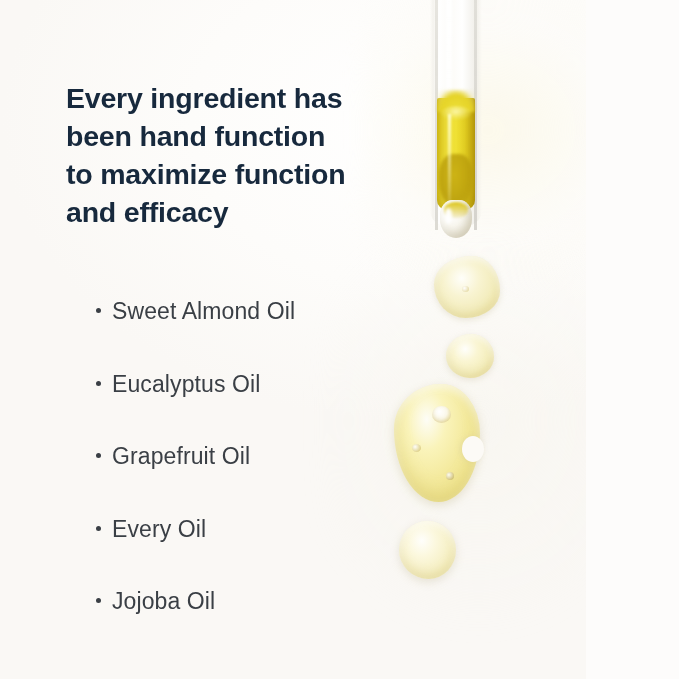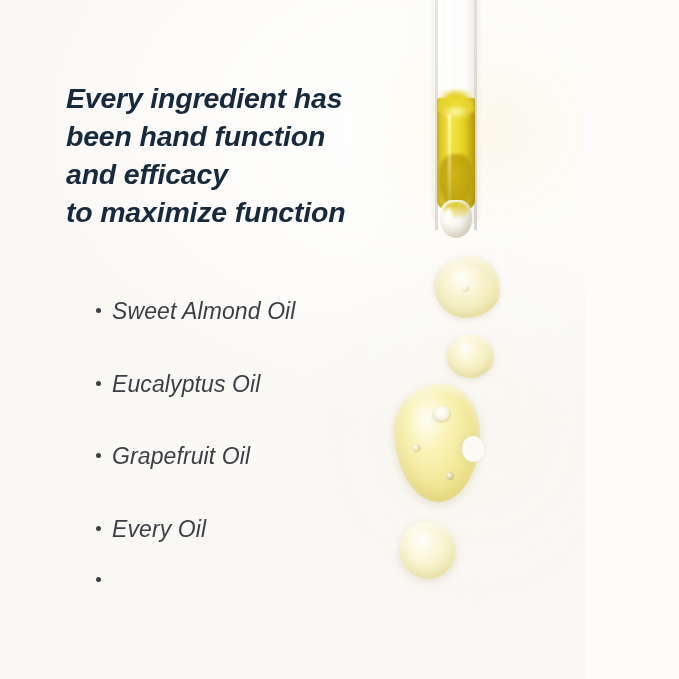--- a/index.html
+++ b/index.html
@@ -9,21 +9,20 @@
     font-family:"Liberation Sans", sans-serif;
     overflow:hidden;
   }
   .canvas{
     position:relative;
     width:586px;height:679px;
     background:
       radial-gradient(ellipse 420px 300px at 72% 18%, #ffffff 0%, #fdfcfa 55%, #faf8f5 100%),
       linear-gradient(120deg,#fefdfc 0%,#fbfaf7 60%,#f8f6f2 100%);
     overflow:hidden;
-    font-style:italic;
   }
 
   
   .photo{position:absolute;inset:0;}
 
   
   .wash{
     position:absolute;left:360px;top:-40px;width:320px;height:340px;
     background:radial-gradient(ellipse at 40% 50%, rgba(250,244,218,.55) 0%, rgba(252,250,240,.25) 45%, rgba(255,255,255,0) 72%);
     filter:blur(10px);
@@ -263,22 +262,22 @@
       <span class="bub-a"></span>
       <span class="bub-b"></span>
       <span class="bub-c"></span>
     </div>
     <div class="drop d4"></div>
   </div>
 
   <h1 class="headline">
     <span class="ln">Every ingredient has</span>
     <span class="ln">been hand function</span>
+    <span class="ln">to maximize function</span>
     <span class="ln">and efficacy</span>
-    <span class="ln">to maximize function</span>
   </h1>
 
   <ul class="ingredients">
     <li>
       <span class="bullet"></span>
       <span>Sweet Almond Oil</span>
     </li>
     <li>
       <span class="bullet"></span>
       <span>Eucalyptus Oil</span>
@@ -286,20 +285,21 @@
     <li>
       <span class="bullet"></span>
       <span>Grapefruit Oil</span>
     </li>
     <li>
       <span class="bullet"></span>
       <span>Every Oil</span>
     </li>
     <li>
       <span class="bullet"></span>
+      <span>Jojoba Oil</span>
     </li>
   </ul>
 
   <div class="badge">
     <div class="mark">
       <span>DeEnt</span>
       <span class="leaf">✦</span>
     </div>
     <div class="tagline">NATURAL CARE</div>
   </div>

